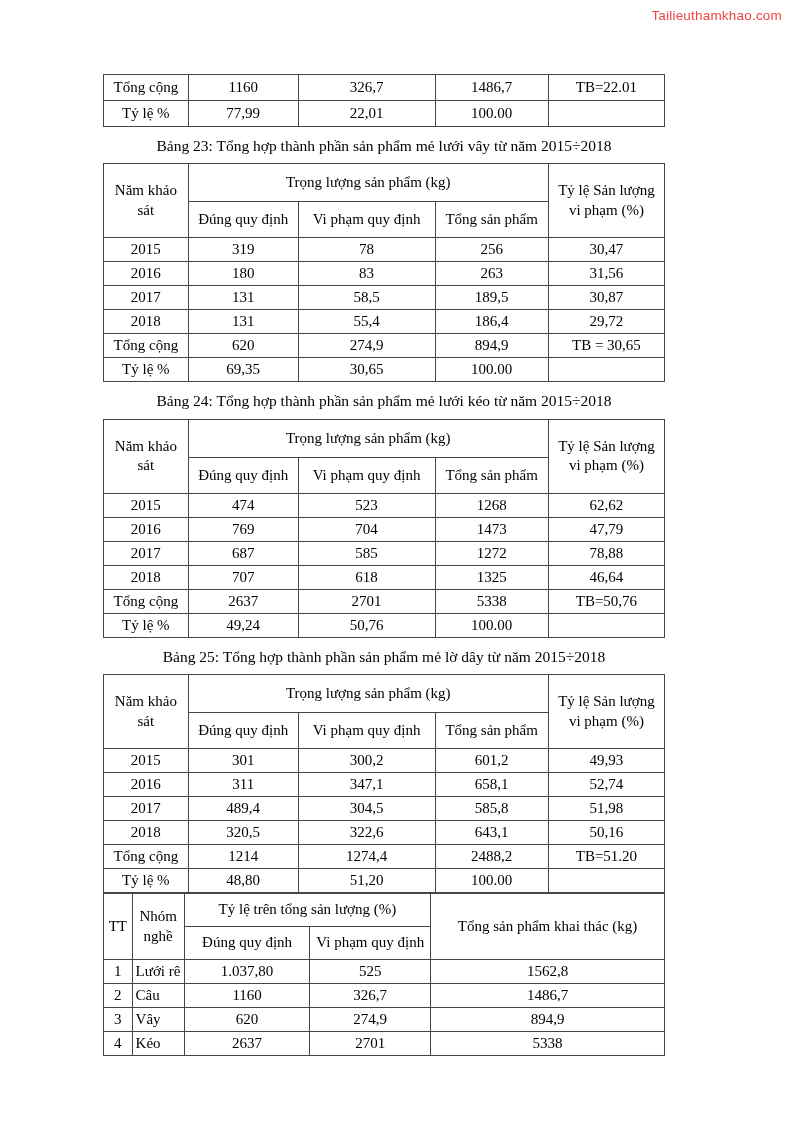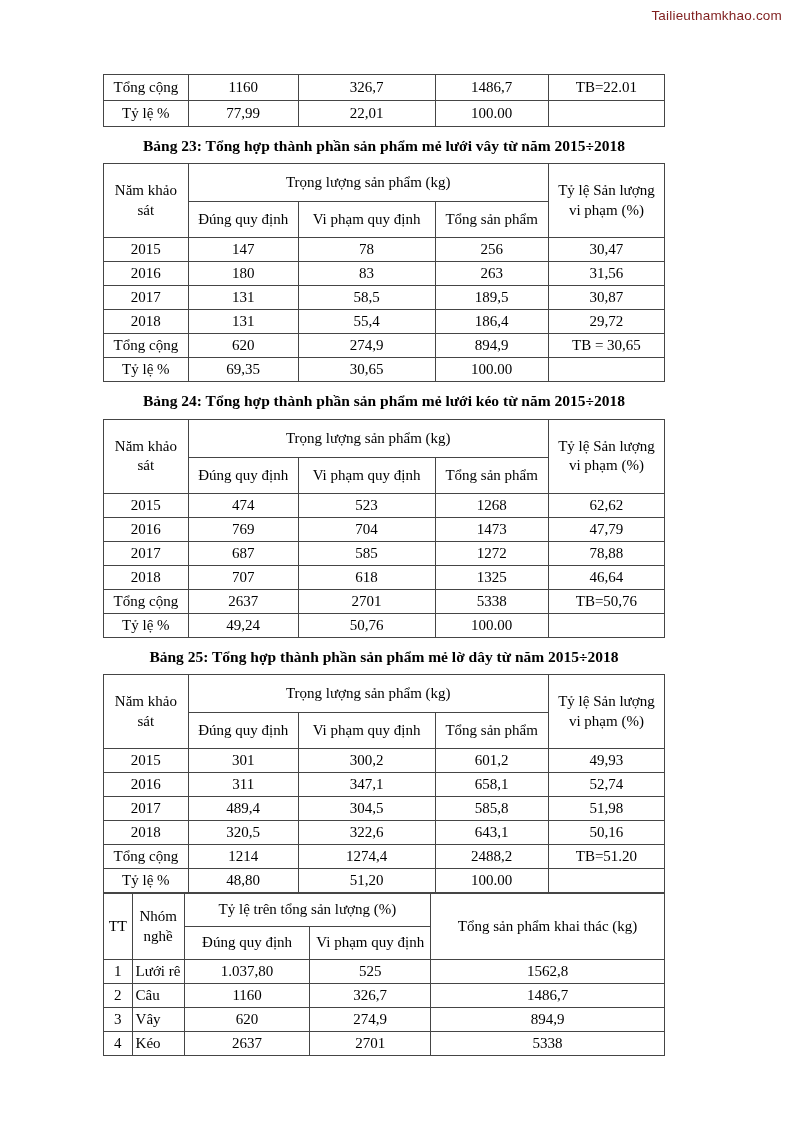--- a/index.html
+++ b/index.html
@@ -3,40 +3,40 @@
 <meta charset="utf-8">
 <style>
   html,body{margin:0;padding:0;}
   body{
     width:794px;height:1123px;position:relative;background:#ffffff;
     font-family:"Liberation Serif", serif;color:#000;overflow:hidden;
   }
   .watermark{
     position:absolute;top:8px;right:12px;
     font-family:"Liberation Sans", sans-serif;
-    font-size:13.5px;color:#7f1d1d;letter-spacing:.2px;
+    font-size:13.5px;color:#ef4444;letter-spacing:.2px;
   }
   .content{position:absolute;top:74px;left:103px;width:562px;}
   table{
     border-collapse:collapse;table-layout:fixed;width:100%;
     border:1.5px solid #2b2b2b;
   }
   td,th{
     border:1px solid #454545;
     text-align:center;vertical-align:middle;
     font-size:15px;font-weight:normal;
     padding:1px 3px;line-height:1.3;
     overflow:hidden;
   }
   .frag td{height:23px;}
   .std thead tr.grp th{height:35px;}
   .std thead tr.sub th{height:33px;}
   .std tbody td{height:21px;}
   .tbl-title{
-    text-align:center;font-weight:bold;font-size:15.5px;
+    text-align:center;font-weight:normal;font-size:15.5px;
     margin:9px 0 8px 0;line-height:1.25;
   }
   .t26 thead tr.grp th{height:30px;}
   .t26 thead tr.sub th{height:30px;}
   .t26 tbody td{height:21px;}
   .t26 tbody td:nth-child(2){text-align:left;}
   
   .c1{width:15.1%;} .c2{width:19.6%;} .c3{width:24.4%;} .c4{width:20.2%;} .c5{width:20.7%;}
   
   .d1{width:5.1%;} .d2{width:9.3%;} .d3{width:22.4%;} .d4{width:21.5%;} .d5{width:41.7%;}
@@ -91,21 +91,21 @@
       </tr>
       <tr class="sub">
         <th>Đúng quy định</th>
         <th>Vi phạm quy định</th>
         <th>Tổng sản phẩm</th>
       </tr>
     </thead>
     <tbody>
         <tr>
           <td>2015</td>
-          <td>147</td>
+          <td>319</td>
           <td>78</td>
           <td>256</td>
           <td>30,47</td>
         </tr>
         <tr>
           <td>2016</td>
           <td>180</td>
           <td>83</td>
           <td>263</td>
           <td>31,56</td>

